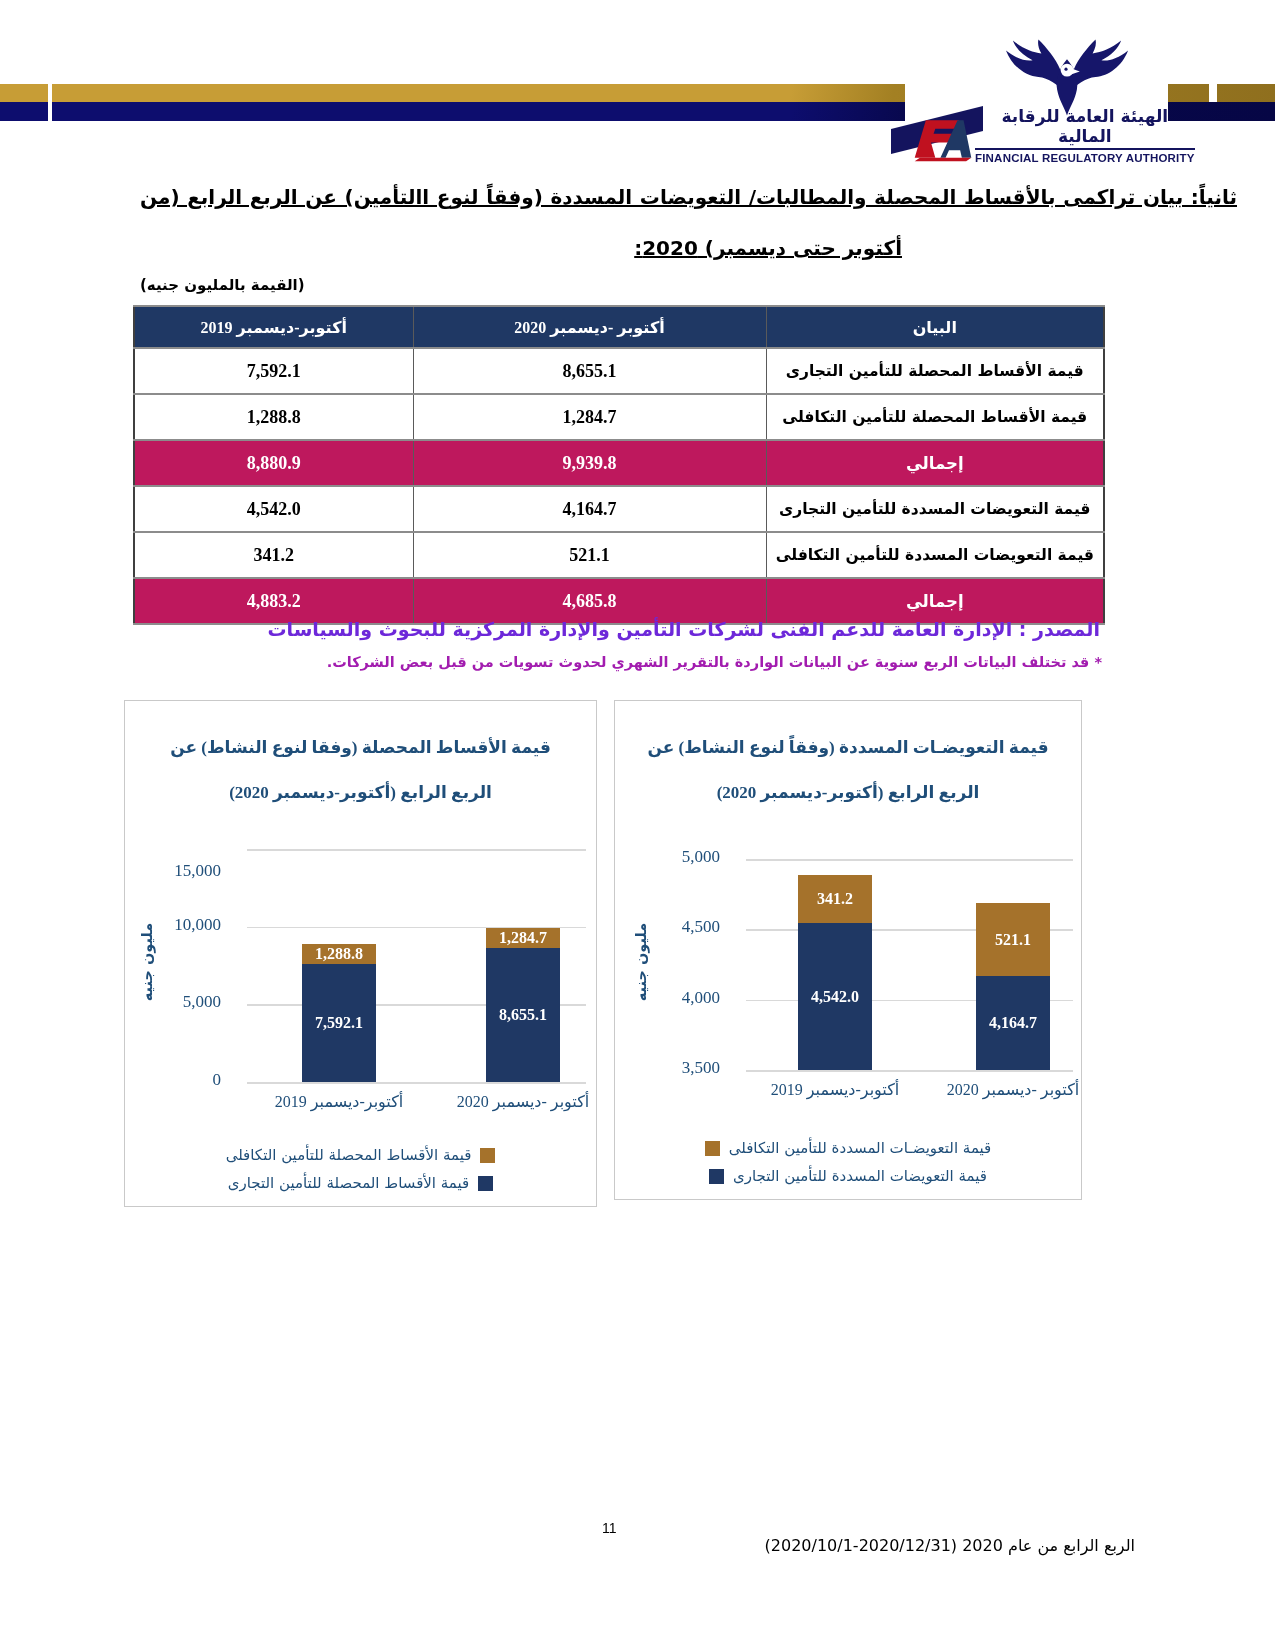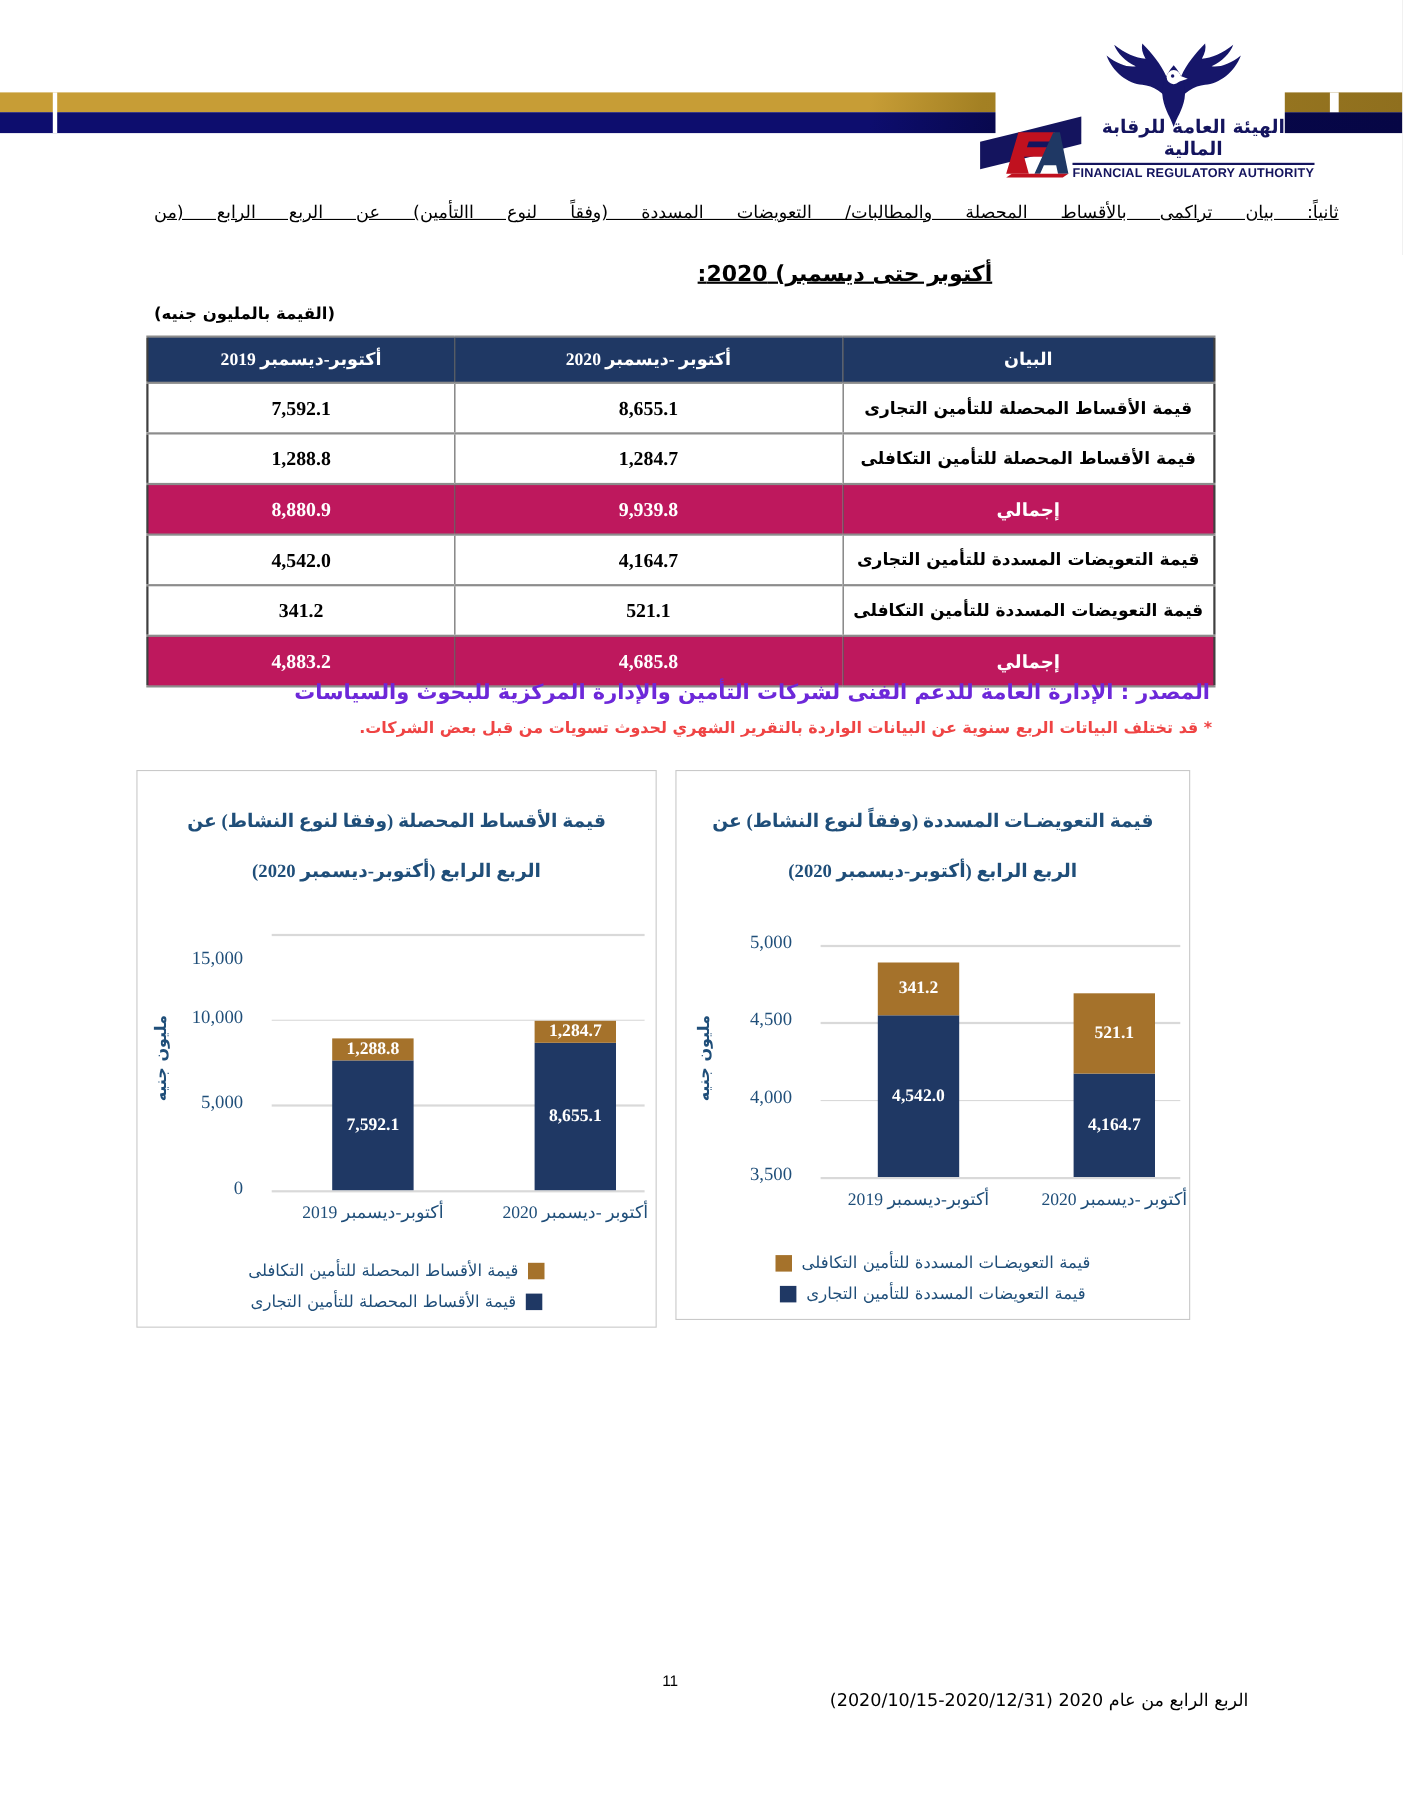--- a/index.html
+++ b/index.html
@@ -19,22 +19,22 @@
     transform:skewY(-14deg);transform-origin:right center;}
   .eagle{position:absolute;left:1003px;top:38px;width:128px;height:80px;}
   .fra-row{position:absolute;left:913px;top:106px;width:256px;display:flex;align-items:flex-end;gap:2px;}
   .fra-mark{width:60px;height:50px;flex:0 0 auto;}
   .fra-names{flex:1;text-align:center;color:#14145E;}
   .fra-ar{font-size:17px;font-weight:bold;border-bottom:2.5px solid #14145E;padding-bottom:2px;direction:rtl;}
   .fra-en{font-size:11.5px;font-weight:bold;letter-spacing:.2px;margin-top:2px;
           font-family:"Liberation Sans","DejaVu Sans",sans-serif;white-space:nowrap;}
 
   
-  .doc-title-1{position:absolute;left:140px;right:58px;top:172px;direction:rtl;
-    font-size:16px;font-weight:normal;color:#000;text-decoration:underline;
+  .doc-title-1{position:absolute;left:140px;right:38px;top:172px;direction:rtl;
+    font-size:20px;font-weight:bold;color:#000;text-decoration:underline;
     text-align:justify;text-align-last:justify;white-space:nowrap;}
   .doc-title-2{position:absolute;right:373px;top:223px;direction:rtl;
     font-size:20px;font-weight:bold;color:#000;text-decoration:underline;white-space:nowrap;}
   .unit-note{position:absolute;left:140px;top:276px;direction:rtl;font-size:15px;font-weight:bold;color:#000;}
 
   
   .data-table{position:absolute;left:133px;top:305px;width:970px;border-collapse:collapse;
     direction:rtl;table-layout:fixed;border:2px solid #3f3f3f;}
   .data-table col.c-stmt{width:338px;} .data-table col.c-2020{width:353px;} .data-table col.c-2019{width:279px;}
   .data-table th,.data-table td{border:1px solid #5a5a5a;border-top:2.5px solid #8c8c8c;
@@ -43,21 +43,21 @@
     font-family:"Liberation Serif","DejaVu Sans",serif;}
   .data-table tbody td{height:44px;}
   .data-table td.lbl{font-size:15.5px;font-weight:bold;color:#000;}
   .data-table td.num{font-family:"Liberation Serif","DejaVu Serif","DejaVu Sans",serif;
     font-size:18px;font-weight:bold;color:#000;direction:ltr;}
   .data-table tr.total td{background:#be185d;color:#fff;}
   .data-table tr.total td.lbl{font-size:16.5px;color:#fff;}
   .data-table tr.total td.num{color:#fff;}
 
   .note-src{position:absolute;right:175px;top:618px;direction:rtl;font-size:19px;font-weight:bold;color:#6d28d9;}
-  .note-disc{position:absolute;right:173px;top:654px;direction:rtl;font-size:14.5px;font-weight:bold;color:#ef4444;}
+  .note-disc{position:absolute;right:173px;top:654px;direction:rtl;font-size:14.5px;font-weight:bold;color:#a21caf;}
 
   
   .chart-box{position:absolute;background:#fff;border:1.5px solid #c9c9c9;overflow:visible;}
   #chart-0{left:124px;top:700px;width:471px;height:505px;}
   #chart-1{left:614px;top:700px;width:466px;height:498px;}
   .c-title{position:absolute;left:0;right:0;text-align:center;color:#1F4E79;font-weight:bold;
     font-size:17px;direction:rtl;font-family:"Liberation Serif","DejaVu Sans",serif;}
   .c-grid{position:absolute;height:1.5px;background:#D9D9D9;}
   .c-tick{position:absolute;left:0;text-align:right;color:#1F4E79;font-size:17px;height:24px;
     font-family:"Liberation Serif","DejaVu Serif","DejaVu Sans",serif;}
@@ -227,14 +227,14 @@
           <span class="c-leg-label">قيمة التعويضـات المسددة للتأمين التكافلى</span>
         </div>
         <div class="c-leg-row">
           <span class="c-leg-marker" style="background: rgb(31, 56, 100);"></span>
           <span class="c-leg-label">قيمة التعويضات المسددة للتأمين التجارى</span>
         </div>
       </div>
     </section>
 
   <div class="page-num">11</div>
-  <div class="footer-period">الربع الرابع من عام 2020 (2020/12/31-2020/10/15)</div>
+  <div class="footer-period">الربع الرابع من عام 2020 (2020/12/31-2020/10/1)</div>
 </div>
 
 </body></html>

